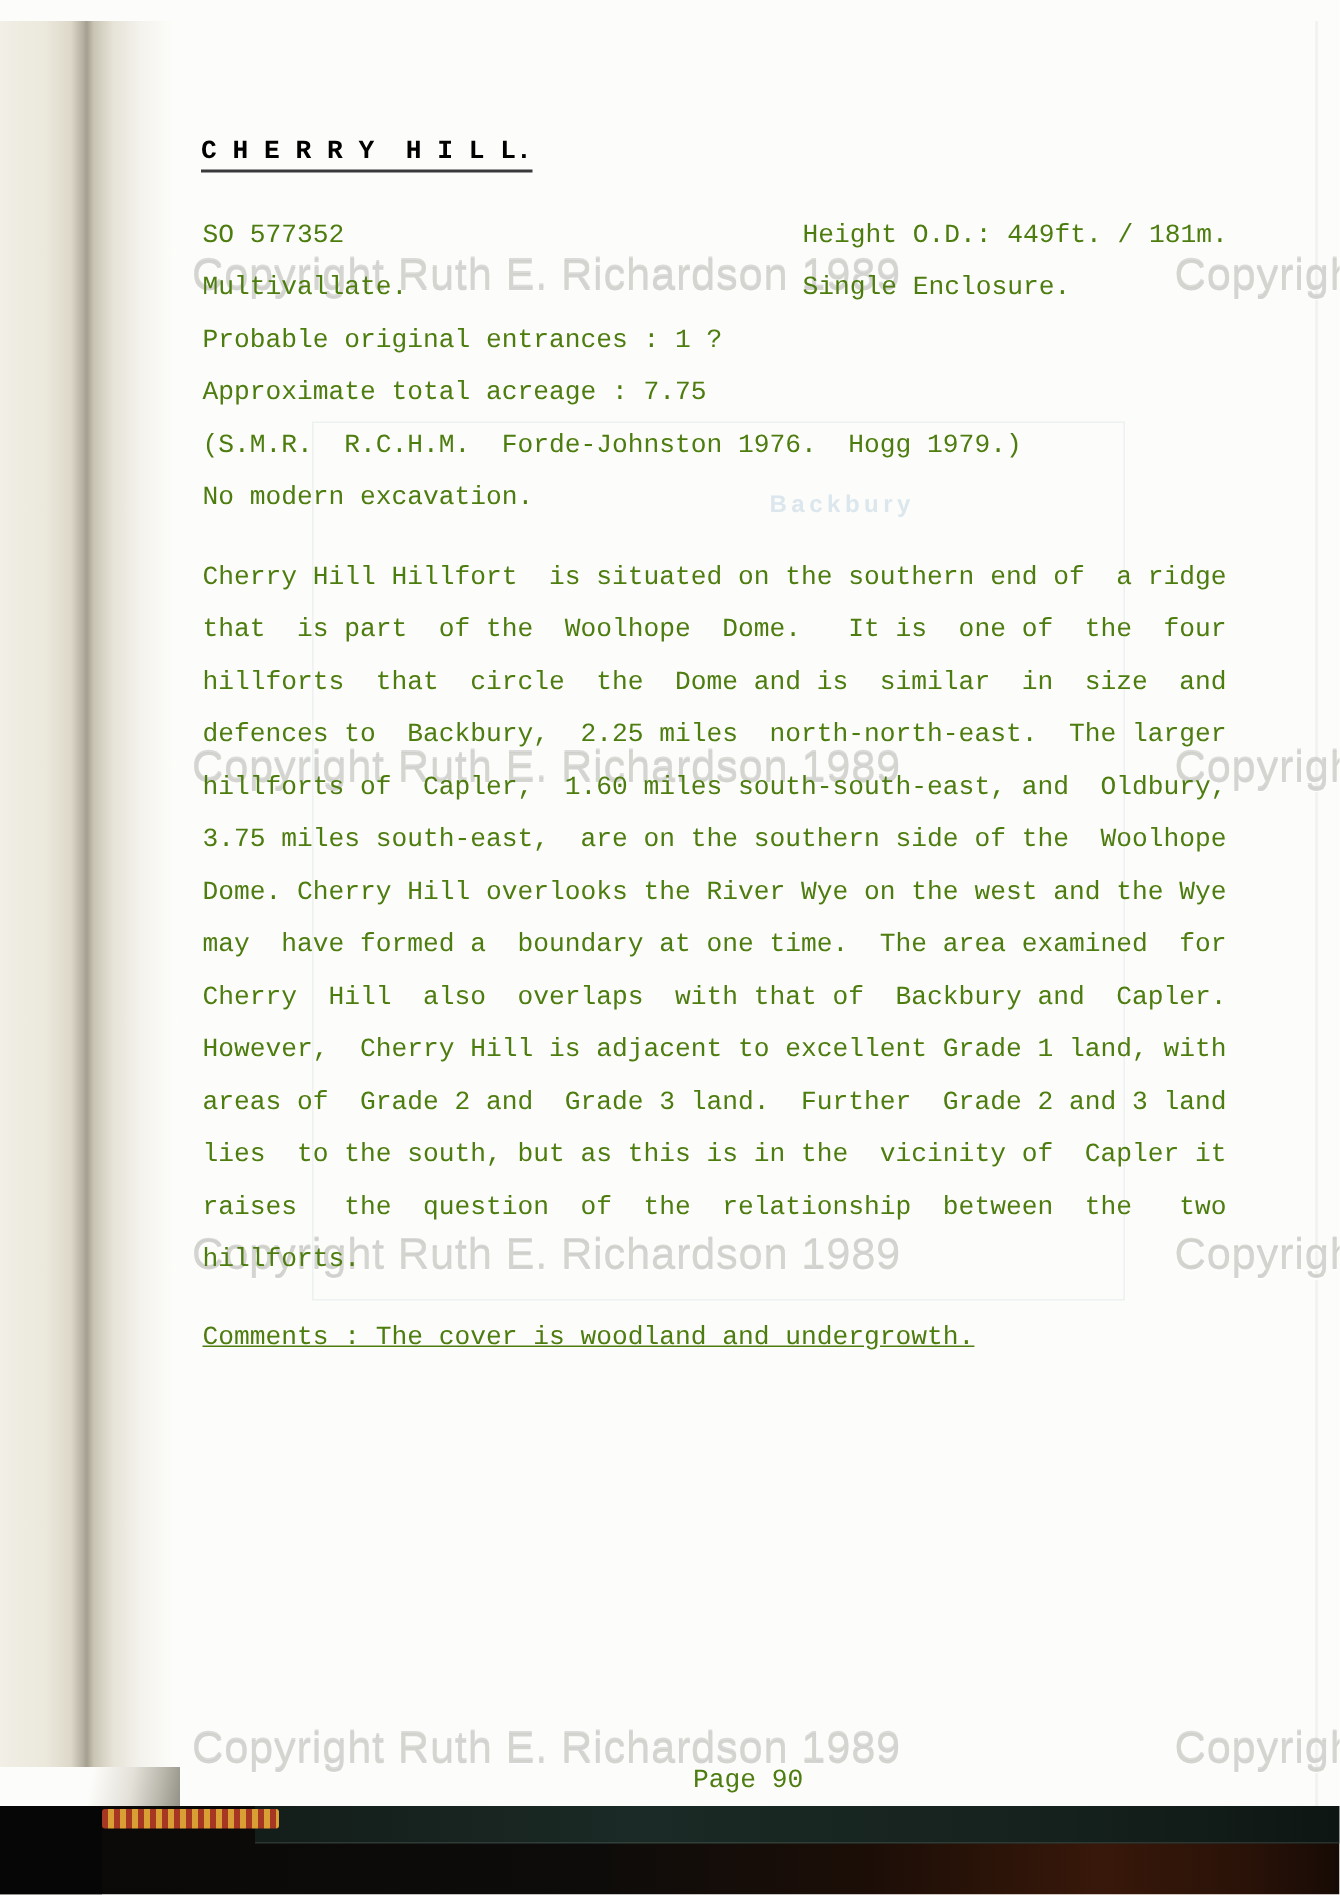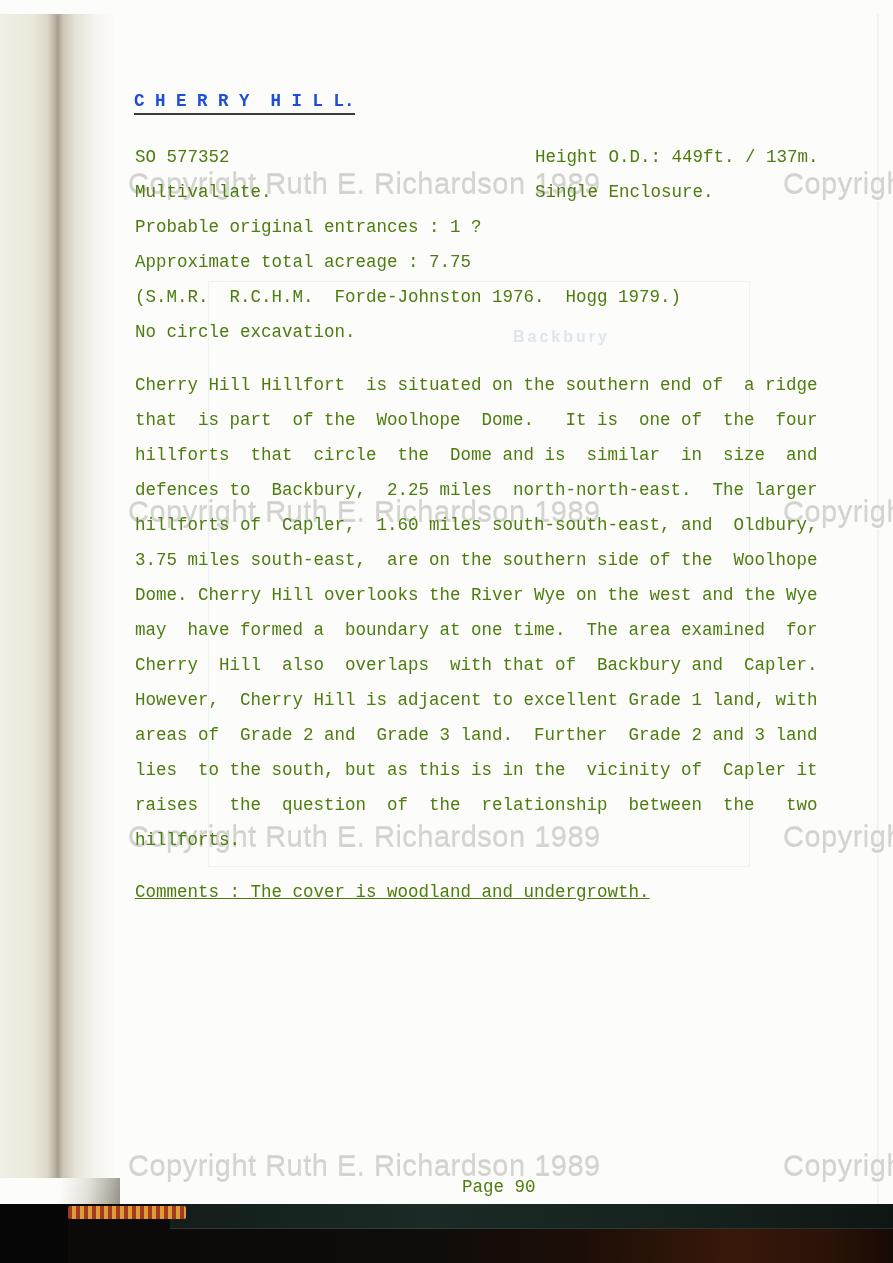--- a/index.html
+++ b/index.html
@@ -42,21 +42,21 @@
     text-shadow:0 1px 0 rgba(255,255,255,0.85), 0 -1px 0 rgba(158,158,155,0.35);
   }
   .wm-l{left:128px;}
   .wm-r{left:783px;}
   .wm-y1{top:168px;} .wm-y2{top:496px;} .wm-y3{top:821px;} .wm-y4{top:1150px;}
 
   
   .tw{color:#4d7c0f;font-size:17.5px;white-space:pre;}
   .doc-title{
     position:absolute;left:134px;top:90px;line-height:22px;
-    font-weight:bold;color:#1d4ed8;
+    font-weight:bold;color:#000000;
     border-bottom:2px solid #3a393b;padding-bottom:1px;
   }
   .info{position:absolute;left:135px;top:140px;}
   .irow{position:relative;height:35px;line-height:35px;width:700px;}
   .col2{position:absolute;left:400px;top:0;}
   .para{position:absolute;left:135px;top:368px;line-height:35px;}
   .para div{height:35px;}
   .comments{position:absolute;left:135px;top:881px;line-height:22px;text-decoration:underline;}
   .page-number{position:absolute;left:462px;top:1177px;line-height:20px;}
 
@@ -103,37 +103,37 @@
   <div class="wm wm-l wm-y3">Copyright Ruth E. Richardson 1989</div>
   <div class="wm wm-r wm-y3">Copyright</div>
   <div class="wm wm-l wm-y4">Copyright Ruth E. Richardson 1989</div>
   <div class="wm wm-r wm-y4">Copyright</div>
 
   <div class="tw doc-title">C H E R R Y  H I L L.</div>
 
   <div class="info">
     <div class="irow">
       <span class="tw">SO 577352</span>
-      <span class="tw col2">Height O.D.: 449ft. / 137m.</span>
+      <span class="tw col2">Height O.D.: 449ft. / 181m.</span>
     </div>
     <div class="irow">
       <span class="tw">Multivallate.</span>
       <span class="tw col2">Single Enclosure.</span>
     </div>
     <div class="irow">
       <span class="tw">Probable original entrances : 1 ?</span>
     </div>
     <div class="irow">
       <span class="tw">Approximate total acreage : 7.75</span>
     </div>
     <div class="irow">
       <span class="tw">(S.M.R.  R.C.H.M.  Forde-Johnston 1976.  Hogg 1979.)</span>
     </div>
     <div class="irow">
-      <span class="tw">No circle excavation.</span>
+      <span class="tw">No modern excavation.</span>
     </div>
   </div>
 
   <div class="tw para"><div>Cherry Hill Hillfort  is situated on the southern end of  a ridge</div><div>that  is part  of the  Woolhope  Dome.   It is  one of  the  four</div><div>hillforts  that  circle  the  Dome and is  similar  in  size  and</div><div>defences to  Backbury,  2.25 miles  north-north-east.  The larger</div><div>hillforts of  Capler,  1.60 miles south-south-east, and  Oldbury,</div><div>3.75 miles south-east,  are on the southern side of the  Woolhope</div><div>Dome. Cherry Hill overlooks the River Wye on the west and the Wye</div><div>may  have formed a  boundary at one time.  The area examined  for</div><div>Cherry  Hill  also  overlaps  with that of  Backbury and  Capler.</div><div>However,  Cherry Hill is adjacent to excellent Grade 1 land, with</div><div>areas of  Grade 2 and  Grade 3 land.  Further  Grade 2 and 3 land</div><div>lies  to the south, but as this is in the  vicinity of  Capler it</div><div>raises   the  question  of  the  relationship  between  the   two</div><div>hillforts.</div></div>
 
   <div class="tw comments">Comments : The cover is woodland and undergrowth.</div>
 
   <div class="tw page-number">Page 90</div>
 
   <div class="bottom-edge"></div>

